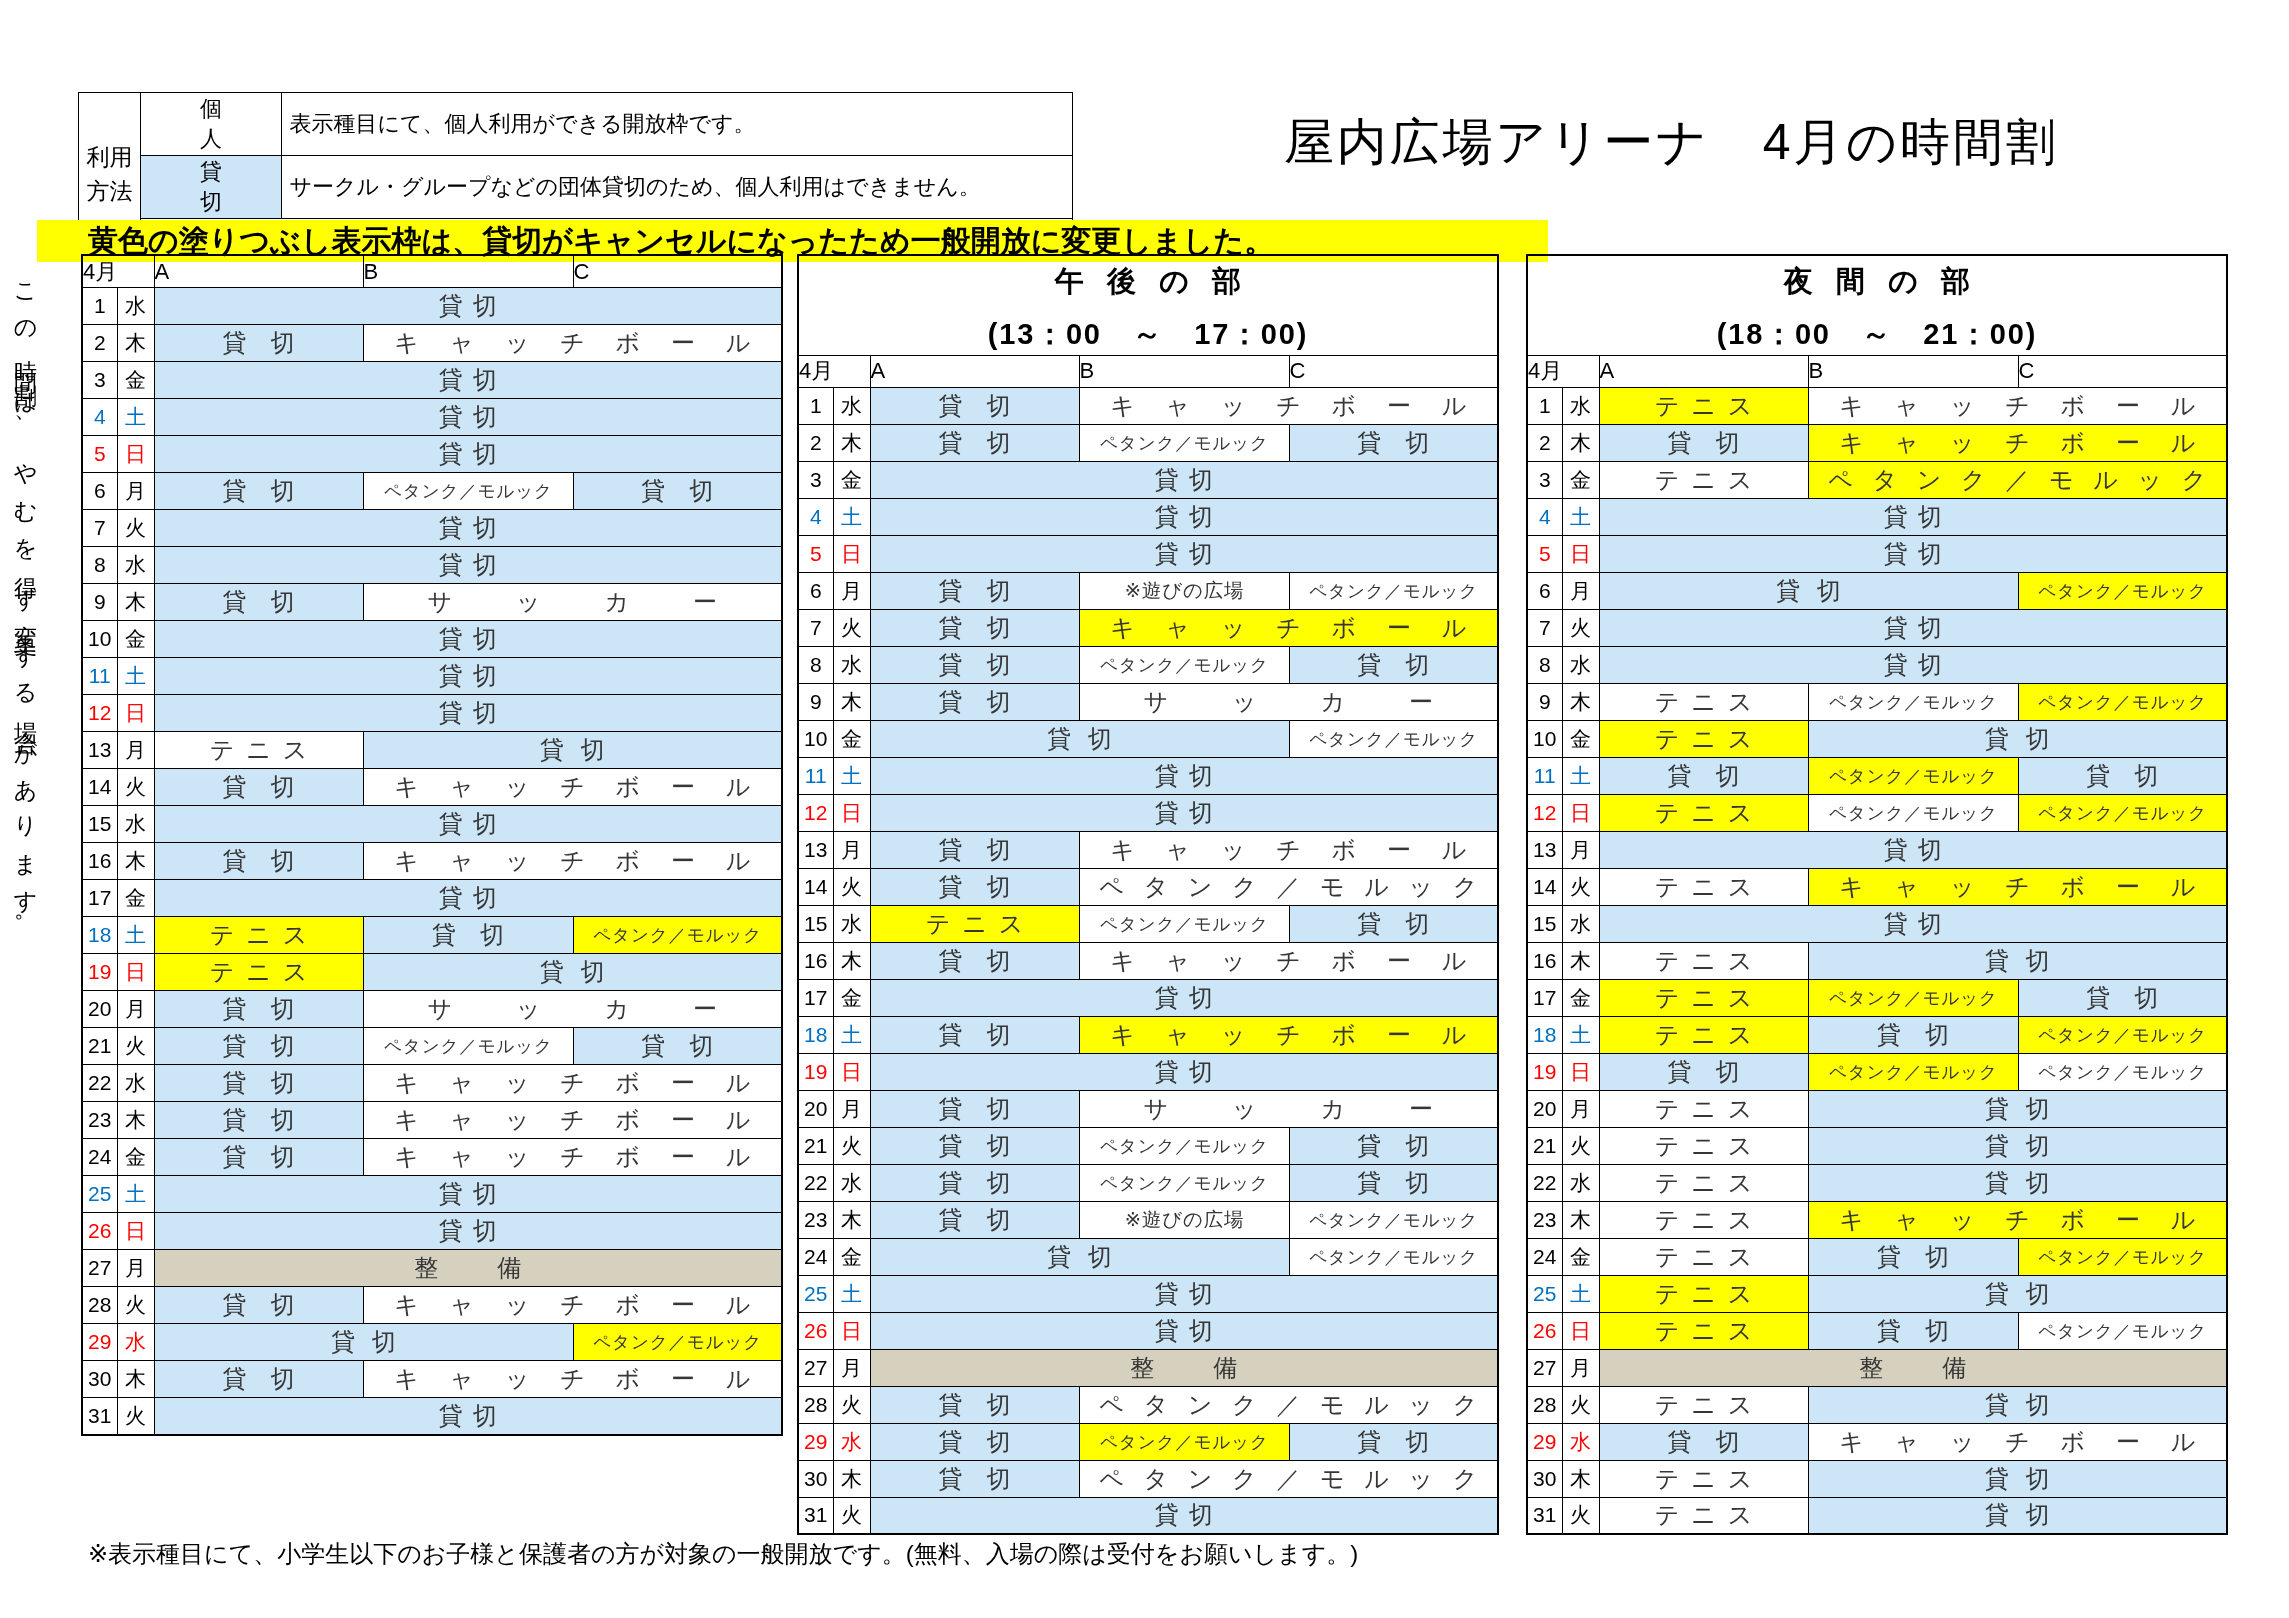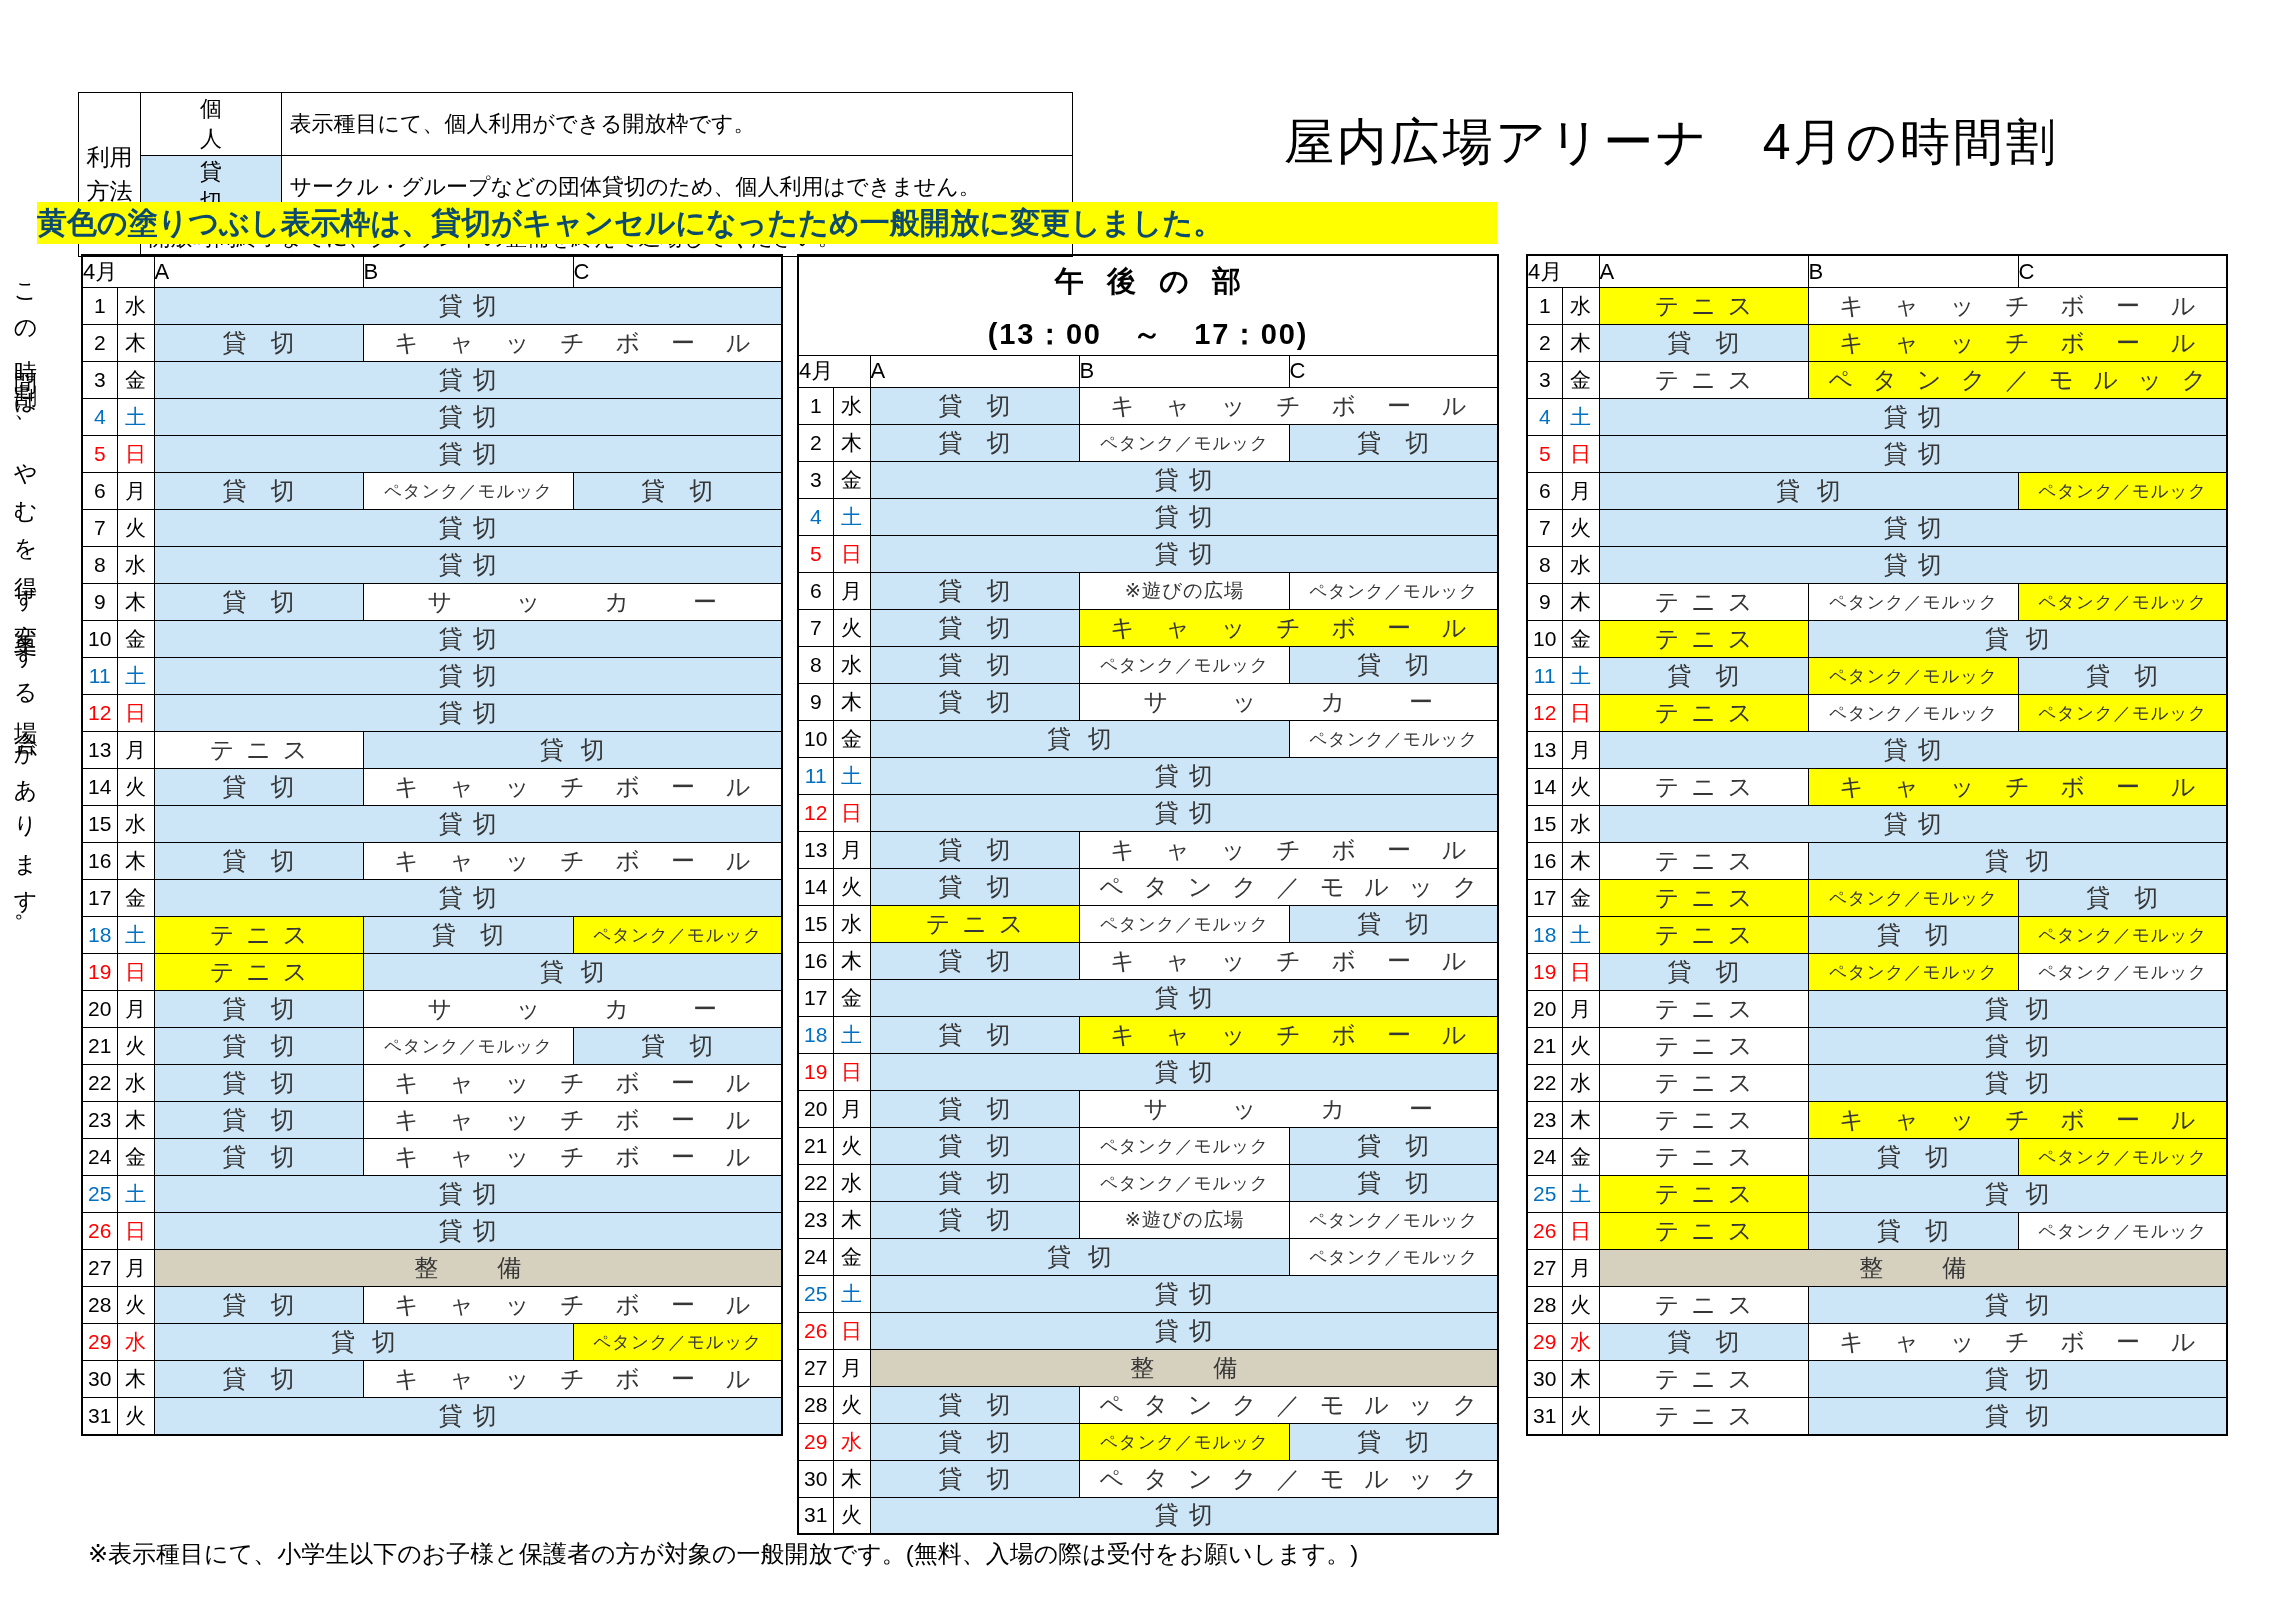--- a/index.html
+++ b/index.html
@@ -10,22 +10,22 @@
   
   .legend{position:absolute;left:78px;top:92px;border-collapse:collapse;table-layout:fixed;width:995px;}
   .legend td{border:1.8px solid #000;font-size:22px;vertical-align:middle;}
   .legend .lg-head{width:59px;text-align:center;line-height:1.45;font-size:23px;}
   .legend .lg-label{width:138px;text-align:center;}
   .legend .lg-desc{padding:1.8px 7.4px;}
   .legend tr{height:38px;}
   .ls-wide{letter-spacing:1.1em;padding-left:1.1em;text-align:center;display:block;}
   
   .page-title{position:absolute;left:1284px;top:109px;font-size:50px;letter-spacing:2.8px;white-space:nowrap;}
-  .banner{position:absolute;left:37px;top:202px;width:1460px;height:42px;background:#ffff00;
-          color:#0c4a6e;font-weight:bold;font-size:30px;line-height:42px;white-space:nowrap;}
+  .banner{position:absolute;left:37px;top:220px;width:1460px;height:42px;background:#ffff00;
+          color:#000000;font-weight:bold;font-size:30px;line-height:42px;padding-left:51px;white-space:nowrap;}
   .side-note{position:absolute;left:11px;top:268px;writing-mode:vertical-rl;text-orientation:upright;
              font-size:23px;letter-spacing:11px;height:849px;}
   .foot-note{position:absolute;left:88px;top:1538px;font-size:24px;white-space:nowrap;}
   
   .sched{position:absolute;top:254px;border-collapse:collapse;table-layout:fixed;width:699px;border:2.8px solid #000;}
   .sched.m{left:81px}.sched.a{left:797px}.sched.n{left:1526px}
   .sched th,.sched td{border:1.8px solid #000;padding:0;vertical-align:middle;}
   .sec-head{height:96px;text-align:center;}
   .sec-title{font-size:29px;letter-spacing:0.8em;padding-left:0.8em;margin-top:5.5px;}
   .sec-time{font-size:29px;margin-top:13px;letter-spacing:1.8px;}
@@ -1226,20 +1226,26 @@
 
 <table class="sched n">
   <colgroup>
       <col style="width:35px">
       <col style="width:37px">
       <col class="colA">
       <col class="colB">
       <col class="colC">
     </colgroup>
   <thead>
+    <tr>
+        <th class="sec-head" colspan="5">
+      <div class="sec-title">夜間の部</div>
+      <div class="sec-time">(18：00　～　21：00)</div>
+    </th>
+      </tr>
     <tr class="col-head">
       <th colspan="2">4月</th>
       <th>A</th>
       <th>B</th>
       <th>C</th>
     </tr>
   </thead>
   <tbody>
       <tr>
         <td class="day-num">1</td>

